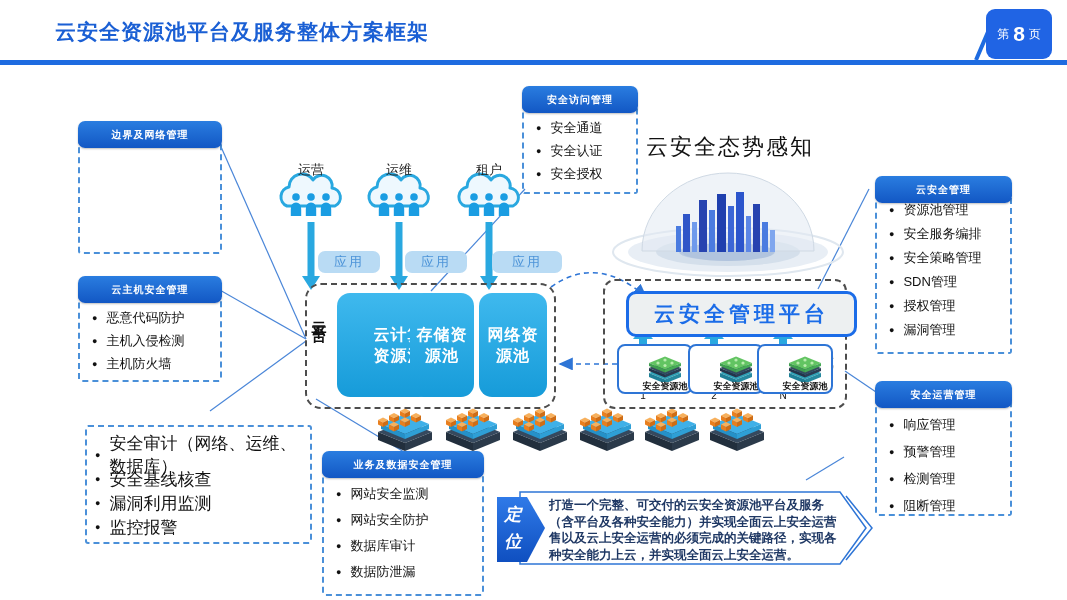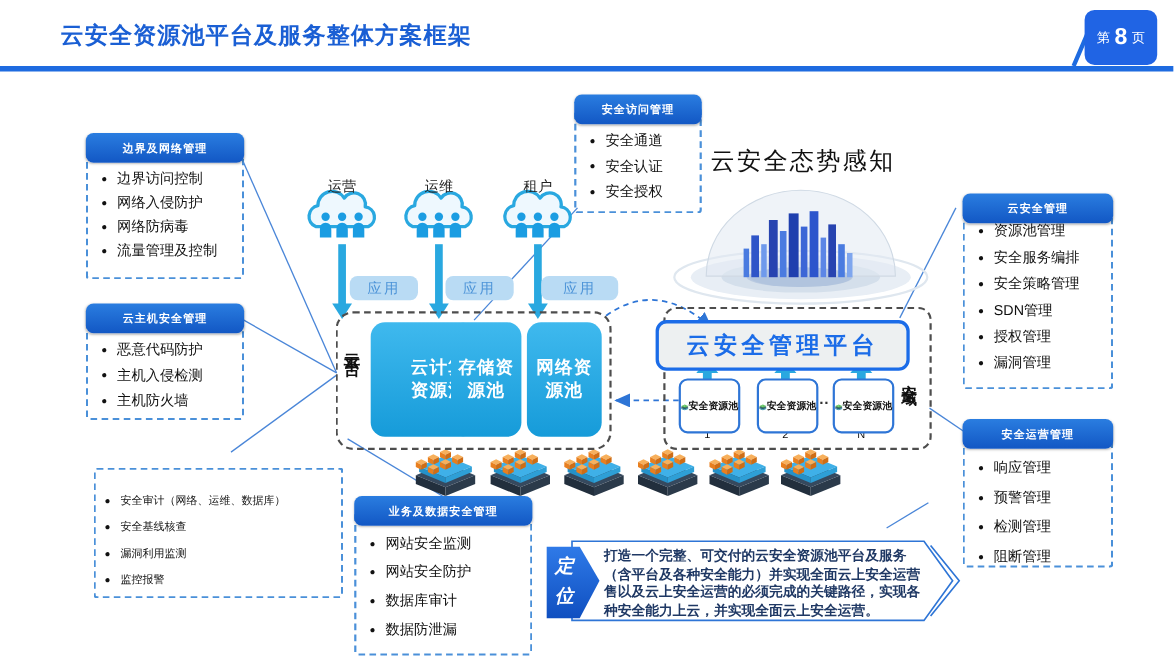--- a/index.html
+++ b/index.html
@@ -18,21 +18,21 @@
   
   .panel{position:absolute;z-index:2;border:2px dashed #4a90d9;border-radius:3px;background:rgba(255,255,255,.0);}
   .phead{position:absolute;left:-2px;right:-2px;top:-14px;height:27px;border-radius:7px;
          background:linear-gradient(#2a7de0,#1257c4);color:#fff;font-weight:bold;font-size:10px;
          display:flex;align-items:center;justify-content:center;letter-spacing:1px;box-shadow:0 1px 2px rgba(0,0,0,.25);}
   .pitems{margin:0;padding:16px 4px 0 12px;list-style:none;}
   .pitems li{display:flex;align-items:center;gap:9px;font-size:13px;color:#111;height:23px;}
   .pitems li::before{content:"●";font-size:9px;color:#111;flex:0 0 auto;}
   .p0{left:78px;top:133px;width:140px;height:117px;} .p0 li{height:22px;}
   .p1{left:78px;top:288px;width:140px;height:90px;}
-  .p2{left:85px;top:425px;width:223px;height:115px;} .p2 .pitems{padding-left:8px;} .p2 li{height:24px;font-size:10px;}
+  .p2{left:85px;top:425px;width:223px;height:115px;} .p2 .pitems{padding-left:8px;} .p2 li{height:24px;font-size:17px;}
   .p3{left:522px;top:98px;width:112px;height:92px;}
   .p4{left:875px;top:188px;width:133px;height:162px;} .p4 .pitems{padding-top:8px;} .p4 li{height:24px;}
   .p5{left:875px;top:393px;width:133px;height:119px;} .p5 li{height:27px;}
   .p6{left:322px;top:463px;width:158px;height:129px;} .p6 li{height:26px;}
 
   
   .actor-label{width:60px;text-align:center;font-size:13px;color:#222;}
   .appbox{height:22px;background:#b9dbf4;border-radius:7px;color:#4d94d8;font-size:13px;
           display:flex;align-items:center;justify-content:center;letter-spacing:2px;}
 
@@ -40,25 +40,25 @@
   .cpbox{left:305px;top:283px;width:247px;height:122px;border:2px dashed #4d4d4d;border-radius:16px;}
   .vtext{writing-mode:vertical-rl;text-orientation:upright;font-weight:bold;color:#111;}
   .cloud-platform-label{left:308px;top:310px;height:70px;width:20px;font-size:15px;letter-spacing:3px;}
   .pool{background:linear-gradient(#3fb9ee,#169bd9);border-radius:13px;color:#fff;font-weight:bold;
         font-size:16px;line-height:21px;display:flex;align-items:center;justify-content:center;
         text-align:center;white-space:pre-line;letter-spacing:1px;}
 
   
   .situ-title{left:646px;top:132px;font-size:22px;font-weight:500;color:#111;letter-spacing:2px;}
   .zonebox{left:603px;top:279px;width:240px;height:126px;border:2px dashed #4d4d4d;border-radius:12px;}
-  .console{left:596px;top:291px;width:225px;height:40px;background:#edf0f1;border:3.5px solid #1b6ce8;
+  .console{left:626px;top:291px;width:225px;height:40px;background:#edf0f1;border:3.5px solid #1b6ce8;
            border-radius:10px;color:#1b6ce8;font-size:21px;font-weight:bold;letter-spacing:4px;
            display:flex;align-items:center;justify-content:center;z-index:3;}
   .spool{width:52px;height:46px;background:#fff;border:2px solid #2e75d6;border-radius:8px;z-index:3;
-         display:flex;flex-direction:row;align-items:center;justify-content:flex-end;overflow:visible;}
+         display:flex;flex-direction:column;align-items:center;justify-content:flex-end;overflow:visible;padding-left:20px;}
   .spool .ic{margin-bottom:-1px;}
   .spool .lb{font-size:9px;font-weight:bold;color:#111;line-height:11px;white-space:nowrap;}
   .spool-num{width:52px;text-align:center;font-size:10px;color:#111;}
   .ellipsis{font-size:14px;font-weight:bold;color:#333;}
   .domain-label{left:816px;top:338px;height:66px;width:20px;font-size:14px;letter-spacing:3px;}
 
   
   .postext{left:549px;top:497px;width:292px;color:#1f3864;font-size:12.5px;font-weight:bold;line-height:16.5px;z-index:3;}
   .postext span{display:block;}
   .postag{left:498px;top:501px;width:30px;color:#fff;font-size:17px;font-weight:bold;font-style:italic;
@@ -209,26 +209,20 @@
   <div class="abs title">云安全资源池平台及服务整体方案框架</div>
   <div class="abs divider"></div>
   <div class="abs pagebox">
     <span class="sm">第</span>
     <span class="num">8</span>
     <span class="sm">页</span>
   </div>
 
   <div class="panel p0">
     <div class="phead">边界及网络管理</div>
-    <ul class="pitems">
-      <li>边界访问控制</li>
-      <li>网络入侵防护</li>
-      <li>网络防病毒</li>
-      <li>流量管理及控制</li>
-    </ul>
   </div>
   <div class="panel p1">
     <div class="phead">云主机安全管理</div>
     <ul class="pitems">
       <li>恶意代码防护</li>
       <li>主机入侵检测</li>
       <li>主机防火墙</li>
     </ul>
   </div>
   <div class="panel p2">

